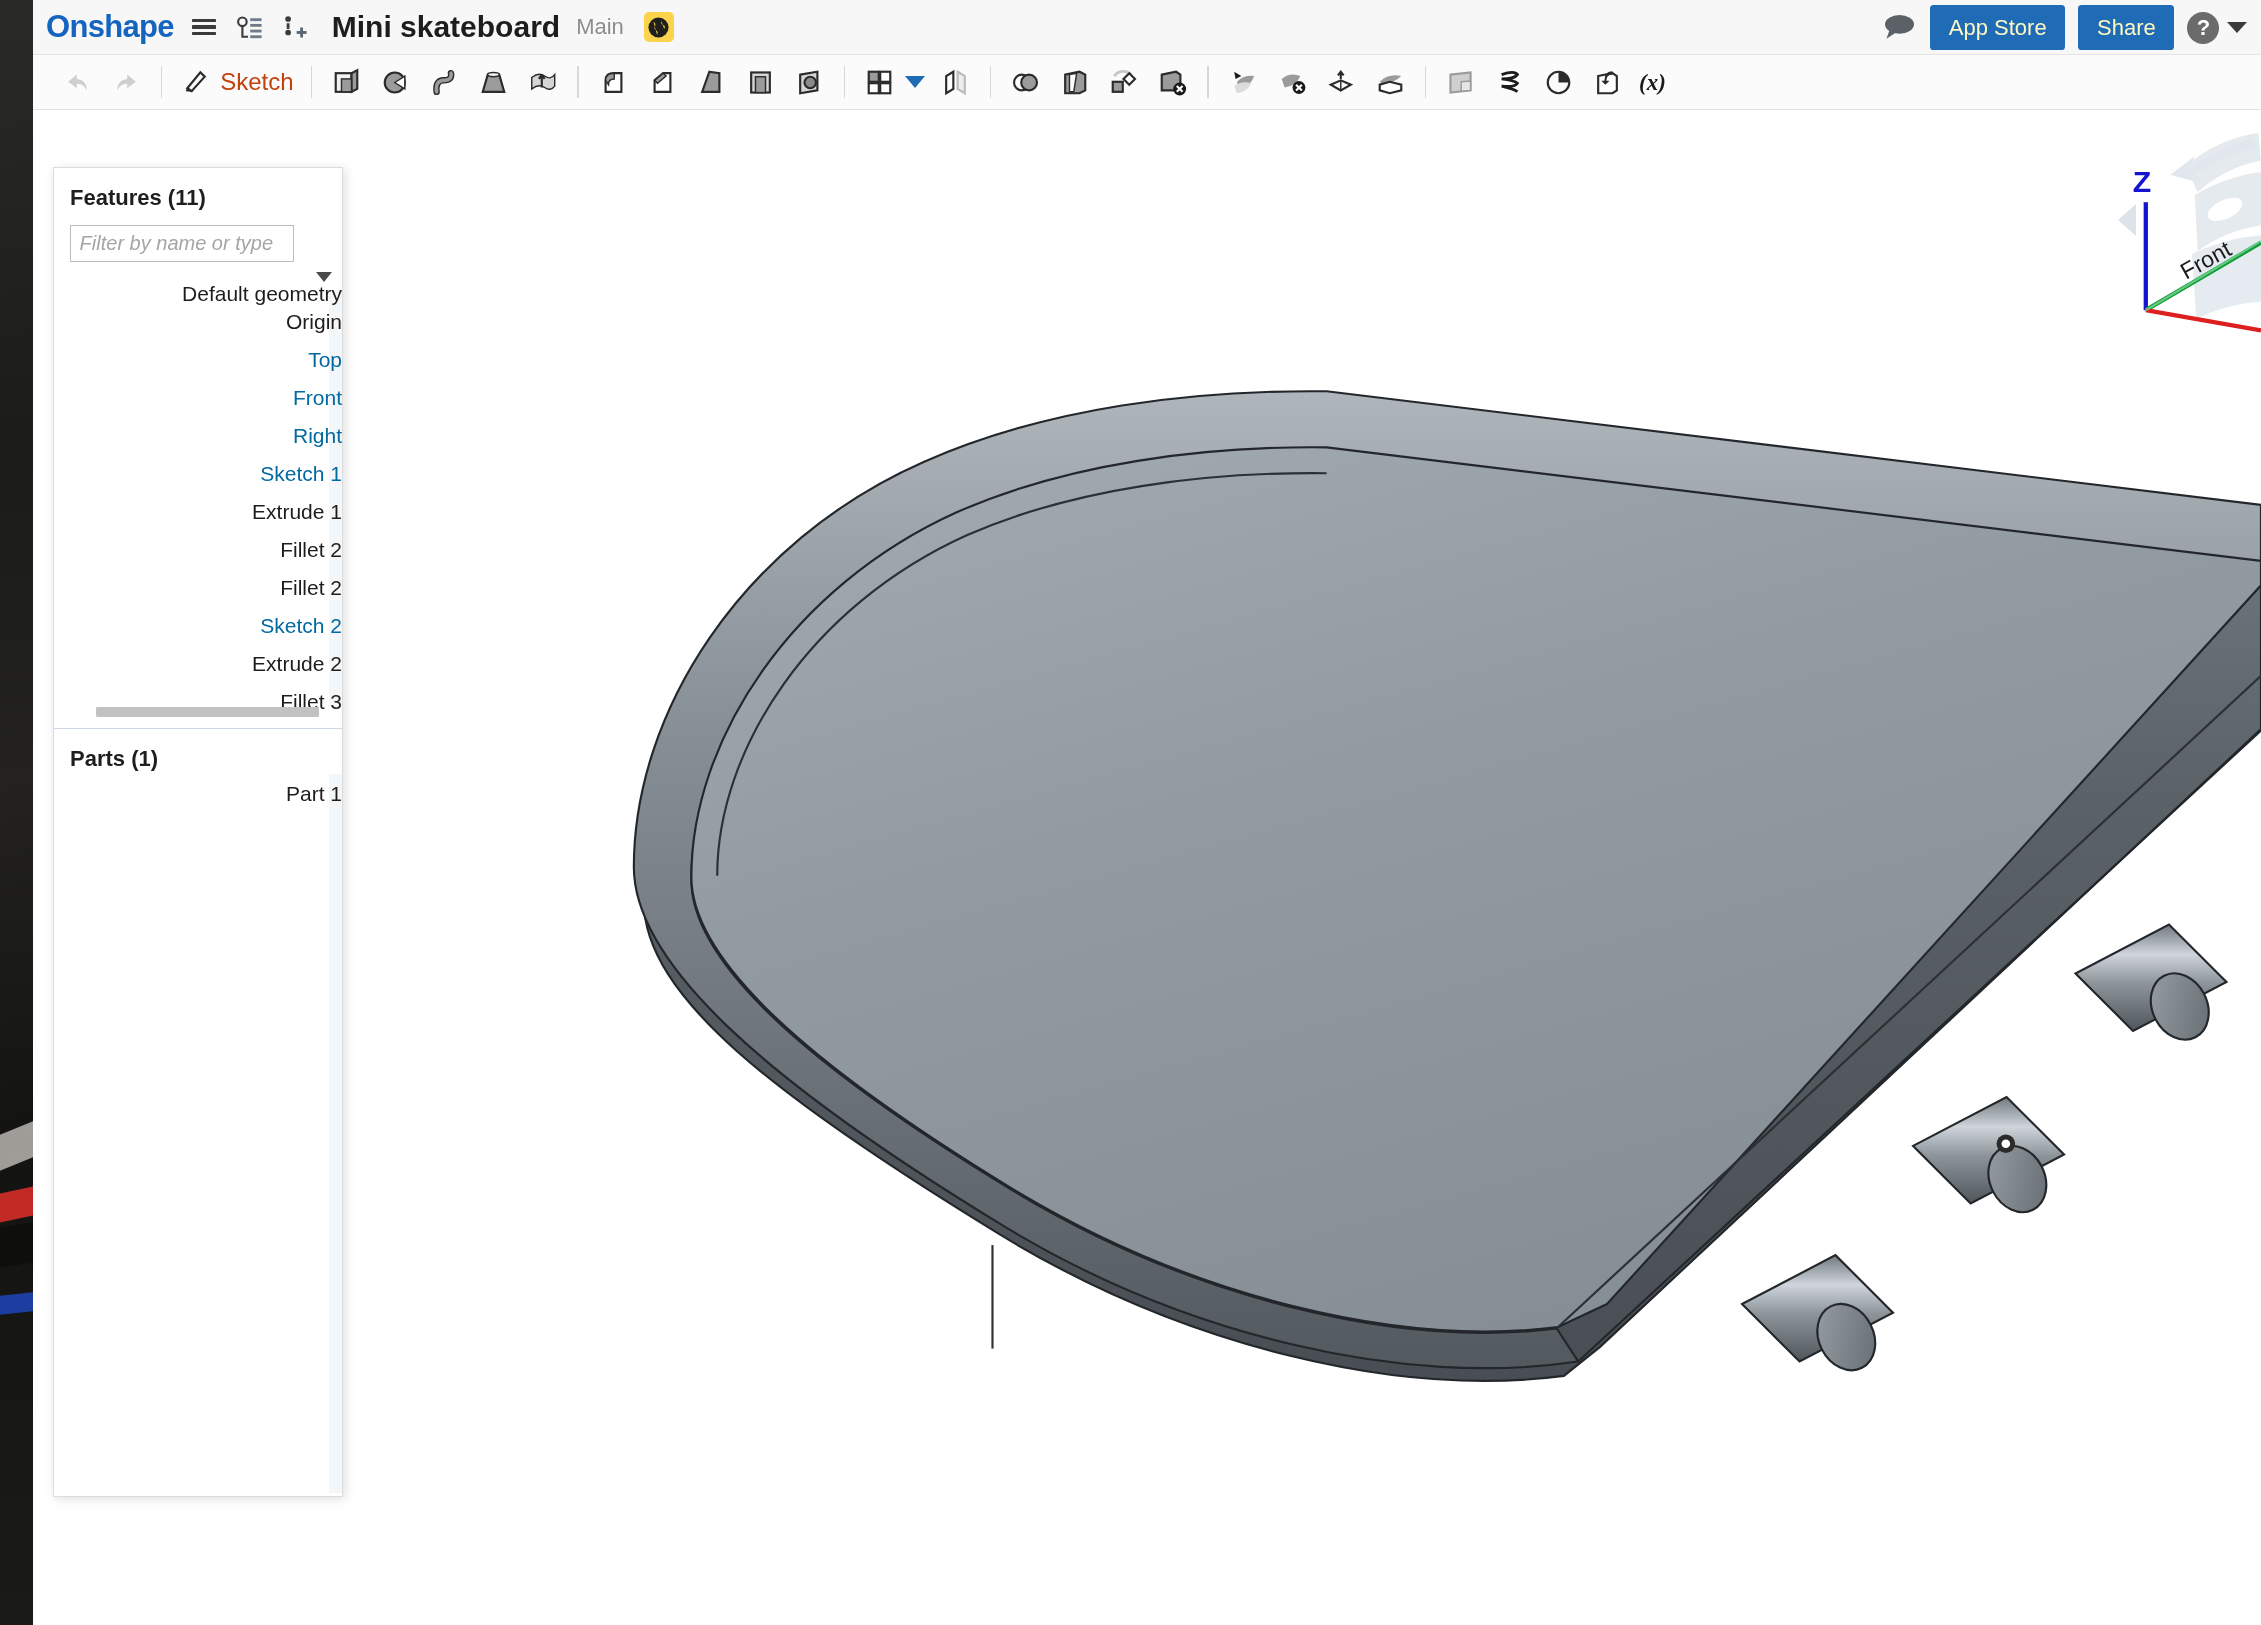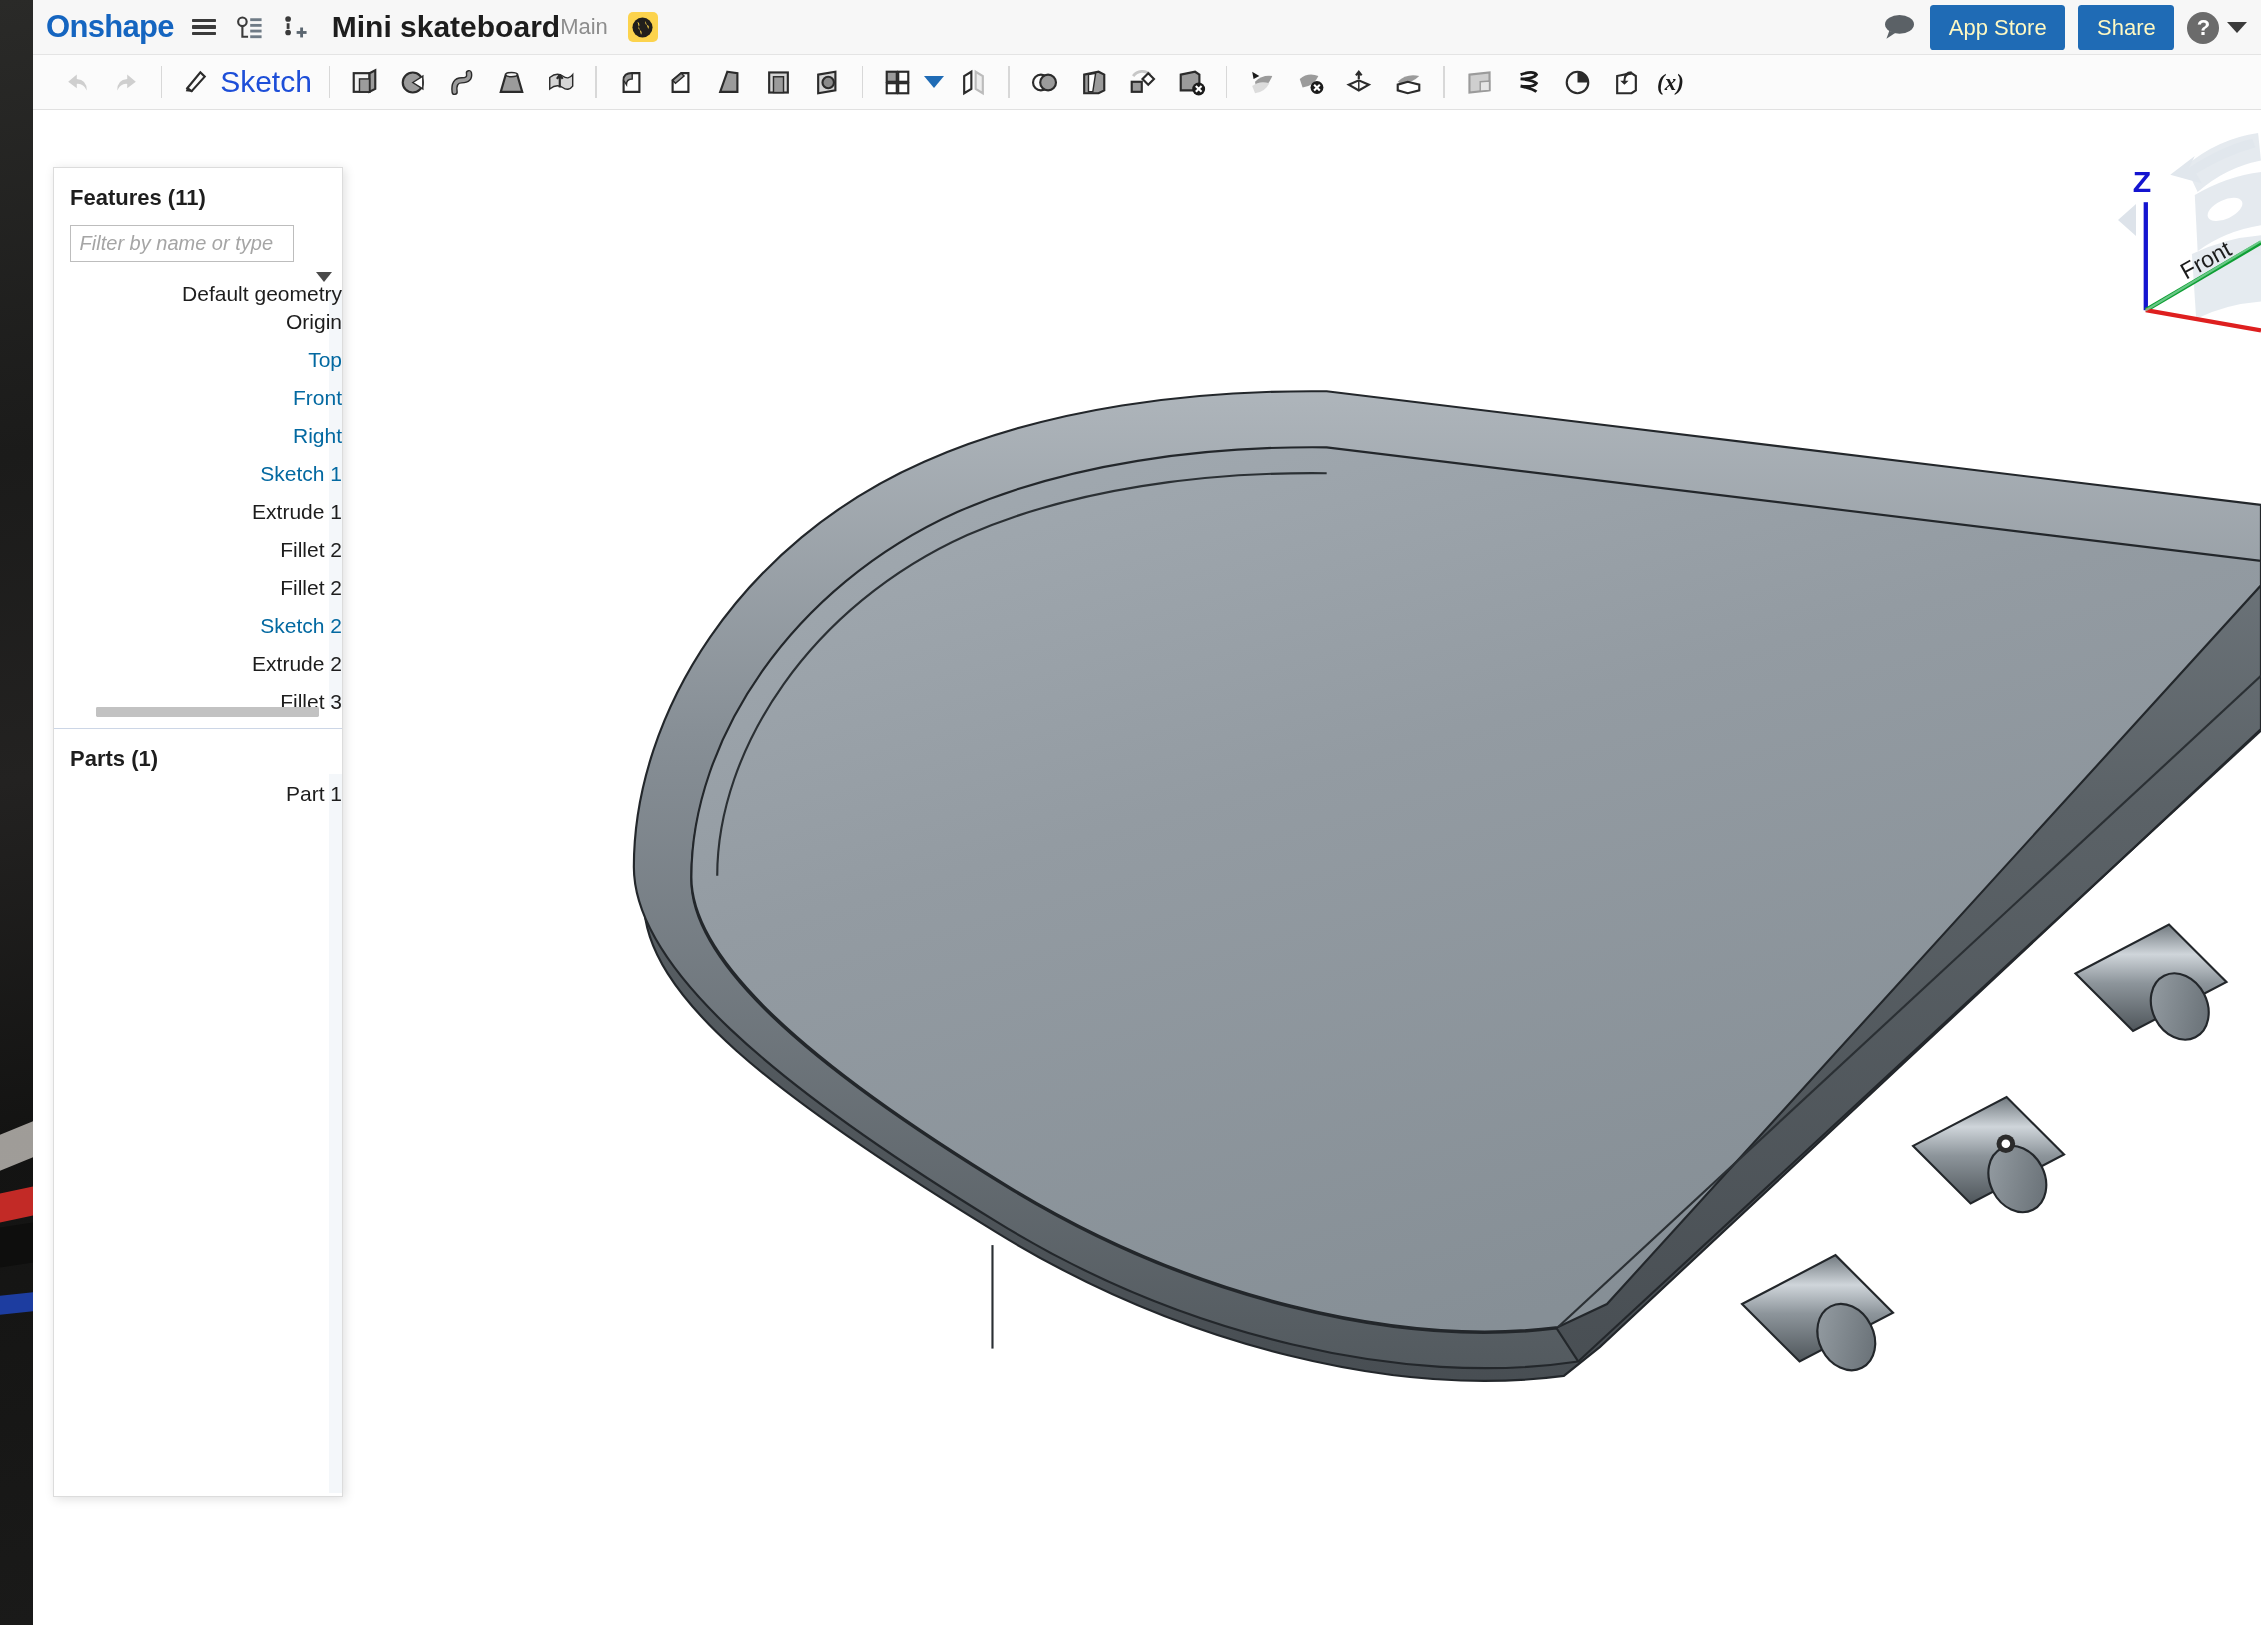--- a/index.html
+++ b/index.html
@@ -60,21 +60,21 @@
   }
   .hamburger span {
     display:block; width: 24.4px; height: 3.6px; background: #3b3b3b; margin: 2.9px 0;
     border-radius: 0.7px;
   }
   #doc-title {
     margin-left: 23px; font-size: 30px; font-weight: bold; color: #1d1d1d;
     white-space: nowrap;
   }
   #workspace-name {
-    font-size: 22px; color: #8d8d8d; text-align: right;
+    margin-left: 16px; font-size: 22px; color: #8d8d8d; text-align: right;
   }
   #public-badge {
     margin-left: 20px; width: 30px; height: 30px; border-radius: 5px;
     background: #fcd34d; display:flex; align-items:center; justify-content:center;
   }
   #header-right {
     position: absolute; right: 14.4px; top: 0; height: 55px;
     display: flex; align-items: center; gap: 13px;
   }
   .hdr-btn {
@@ -95,21 +95,21 @@
     display:flex; align-items:center; padding-left: 20px; gap: 0px;
   }
   .tb-item {
     width: 49px; height: 45px; display:flex; align-items:center; justify-content:center;
     cursor: pointer; flex: none;
   }
   .tb-sep { width: 1.4px; height: 32px; background:#d8d8d8; margin: 0 10px; flex:none; }
   .tb-sketch {
     display:flex; align-items:center; gap:8.6px; padding: 0 7.2px; cursor:pointer; flex:none;
   }
-  .tb-sketch-label { font-size: 30px; color:#1d4ed8; }
+  .tb-sketch-label { font-size: 24px; color:#c2410c; }
   .tb-caret {
     width: 0; height: 0; border-left: 10.8px solid transparent; border-right: 10.8px solid transparent;
     border-top: 12.2px solid #1f6bb5; margin-left: 1.4px; margin-right: 5.8px; cursor:pointer; flex:none;
   }
 
   
   #left-panel {
     position:absolute; left: 20px; top: 167px;
     width: 290px; height: 1330px;
     background:#ffffff;

